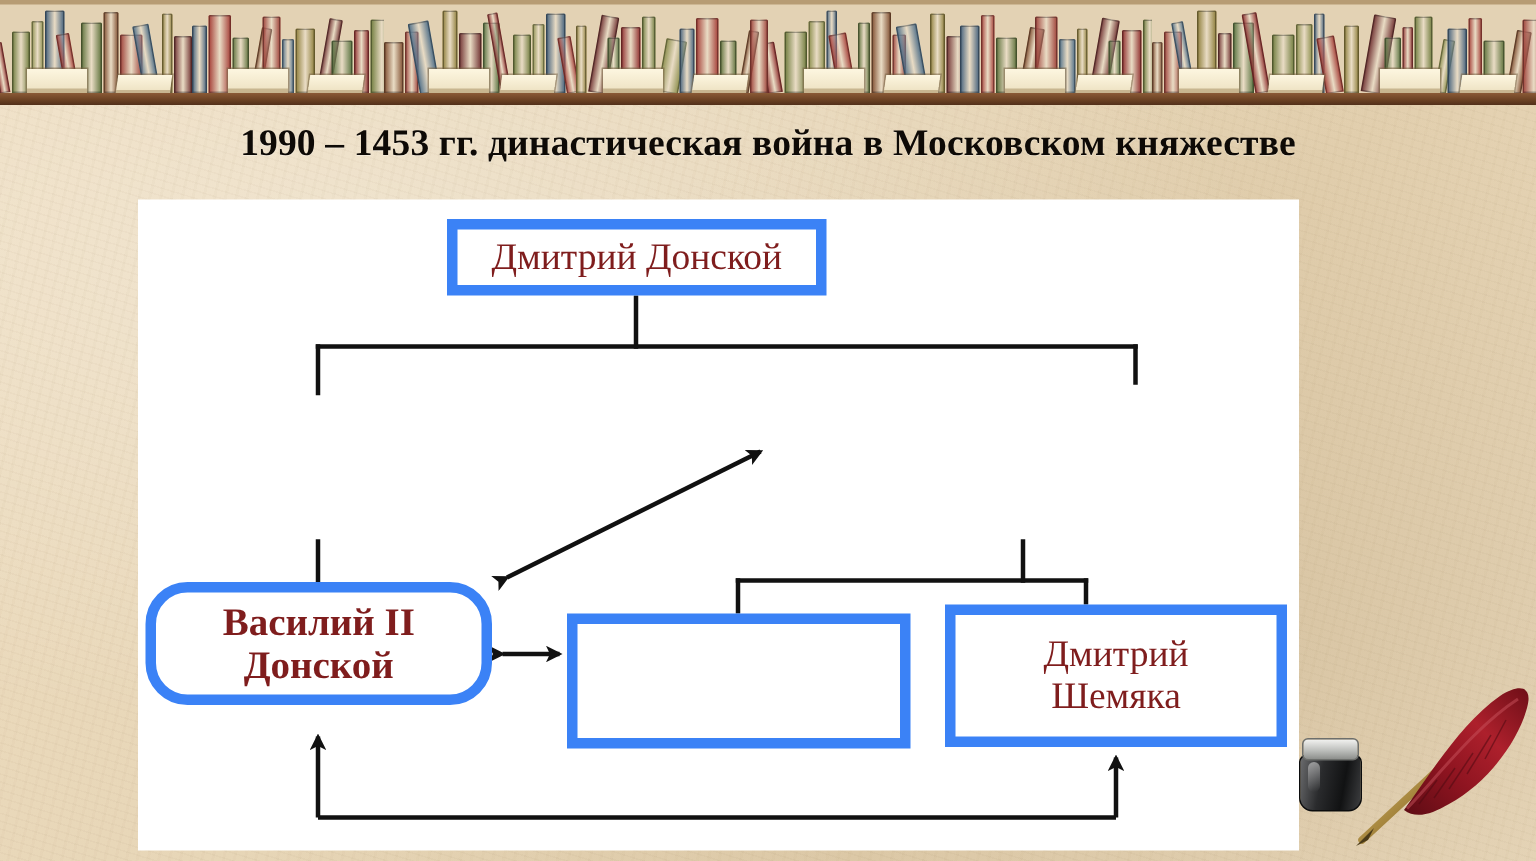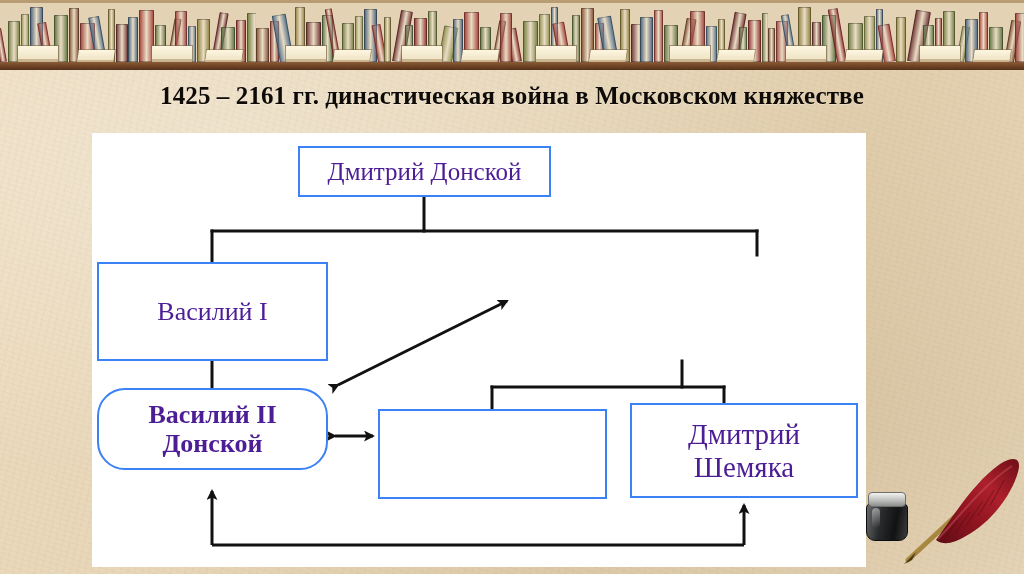--- a/index.html
+++ b/index.html
@@ -68,37 +68,37 @@
   
   .panel{
     position:absolute;left:92px;top:133px;width:774px;height:434px;
     background:#ffffff;z-index:4;
   }
   .diagram{position:absolute;inset:0;}
   .diagram svg{position:absolute;left:0;top:0;}
 
   .node{
     position:absolute;
-    border:2px solid #3b82f6;
+    border:7px solid #3b82f6;
     background:#fff;
     display:flex;align-items:center;justify-content:center;
     text-align:center;
     font-family:"Liberation Serif", serif;
-    color:#4c1d95;
+    color:#7f1d1d;
     line-height:1.12;
     box-sizing:border-box;
   }
   .node span{display:block;}
 
   #node-donskoy{ left:206px; top:13px;  width:253px; height:51px;  font-size:25px; }
   #node-vasily1{ left:5px;   top:129px; width:231px; height:99px;  font-size:26px; }
   #node-yuriy{   left:420px; top:122px; width:345px; height:106px; font-size:25px; }
   #node-vasily2{ left:5px;   top:255px; width:231px; height:82px;  font-size:26px; font-weight:bold;border-radius:28px;}
   #node-kosoy{   left:286px; top:276px; width:229px; height:90px;  font-size:25px; }
-  #node-shemyaka{left:538px; top:270px; width:228px; height:95px;  font-size:29px; }
+  #node-shemyaka{left:538px; top:270px; width:228px; height:95px;  font-size:25px; }
 
   
   .deco{position:absolute;z-index:8;}
   #inkwell{left:866px;top:492px;width:40px;height:48px;}
   #inkwell .lid{
     position:absolute;left:2px;top:0;width:36px;height:13px;border-radius:4px;
     background:linear-gradient(#f2f2f0,#b9bbb8 60%,#8d8f8c);
     border:1px solid #6d6f6c;
   }
   #inkwell .body{
@@ -237,21 +237,21 @@
           <div class="bk" style="left: 93px; width: 14px; height: 35px; background: linear-gradient(90deg, rgb(91, 111, 56), rgba(255, 255, 255, 0.22), rgb(91, 111, 56)); box-shadow: rgba(0, 0, 0, 0.3) 0px 0px 0px 1px inset;"></div>
           <div class="bk sl" style="left: 108px; width: 10px; height: 42px; background: linear-gradient(90deg, rgb(125, 74, 44), rgba(255, 255, 255, 0.22), rgb(125, 74, 44)); box-shadow: rgba(0, 0, 0, 0.3) 0px 0px 0px 1px inset; transform: rotate(10deg);"></div>
           <div class="bk" style="left: 119px; width: 15px; height: 49px; background: linear-gradient(90deg, rgb(156, 61, 53), rgba(255, 255, 255, 0.22), rgb(156, 61, 53)); box-shadow: rgba(0, 0, 0, 0.3) 0px 0px 0px 1px inset;"></div>
           <div class="pap" style="left: 24px; width: 40px; height: 16px; box-shadow: rgba(190, 170, 130, 0.8) 0px -3px 0px inset, rgba(120, 100, 70, 0.6) 0px 0px 0px 1px;"></div>
           <div class="pap" style="left: 78px; width: 36px; height: 12px; transform: skewX(-8deg); box-shadow: rgba(190, 170, 130, 0.8) 0px -2px 0px inset, rgba(120, 100, 70, 0.55) 0px 0px 0px 1px;"></div>
         </div>
       </div>
     <div class="shelfboard"></div>
   </div>
 
-  <div class="title">1425 – 2161 гг. династическая война в Московском княжестве</div>
+  <div class="title">1990 – 1453 гг. династическая война в Московском княжестве</div>
 
   <div class="panel">
     <div class="diagram">
 
       <svg width="774" height="434" viewBox="0 0 774 434">
         <defs>
           <marker id="ah" markerWidth="11" markerHeight="11" refX="9" refY="5.5" orient="auto" markerUnits="userSpaceOnUse">
             <path d="M0,0 L11,5.5 L0,11 L2.6,5.5 Z" fill="#111"></path>
           </marker>
           <marker id="ahs" markerWidth="11" markerHeight="11" refX="9" refY="5.5" orient="auto" markerUnits="userSpaceOnUse">
@@ -280,23 +280,20 @@
           <path d="M120,412 L120,358" marker-end="url(#ah)"></path>
           <path d="M120,412 L652,412"></path>
           <path d="M652,412 L652,372" marker-end="url(#ah)"></path>
         </g>
       </svg>
 
       <div class="node" id="node-donskoy">
         <span>Дмитрий Донской</span>
       </div>
 
-      <div class="node" id="node-vasily1">
-        <span>Василий I</span>
-      </div>
 
 
       <div class="node" id="node-vasily2">
         <div>
           <span>Василий II</span>
           <span>Донской</span>
         </div>
       </div>
 
       <div class="node" id="node-kosoy">

